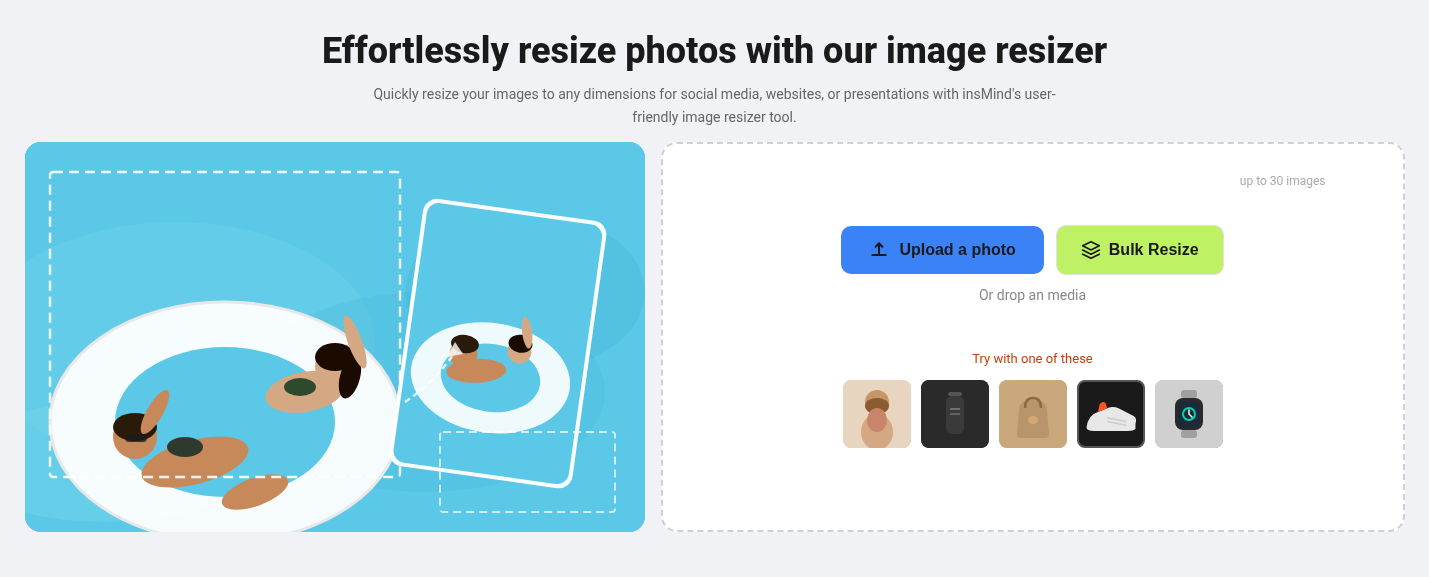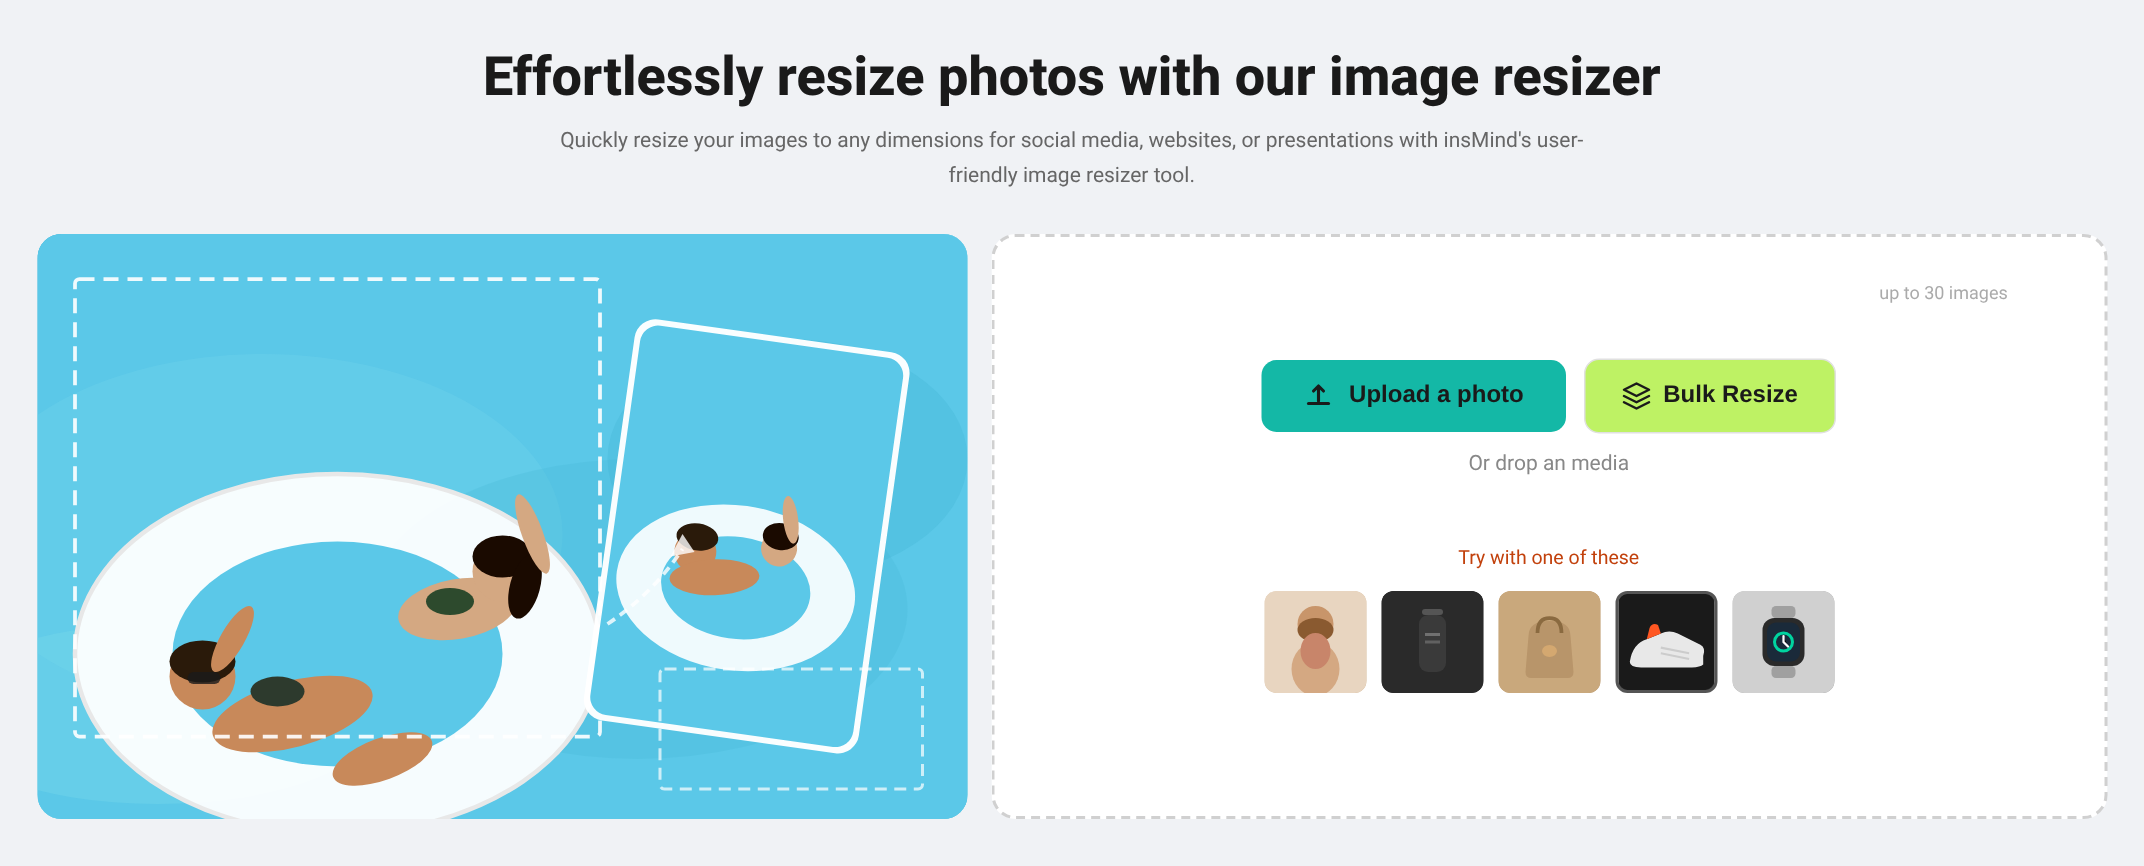--- a/index.html
+++ b/index.html
@@ -8,21 +8,21 @@
       background: #f0f2f5;
       min-height: 577px;
       display: flex;
       flex-direction: column;
       align-items: center;
       padding: 30px 20px 20px;
     }
 
     .header {
       text-align: center;
-      margin-bottom: 28px;
+      margin-bottom: 14px;
       max-width: 900px;
     }
 
     .header h1 {
       font-size: 36px;
       font-weight: 800;
       color: #1a1a1a;
       line-height: 1.2;
       margin-bottom: 10px;
     }
@@ -80,33 +80,33 @@
       display: flex;
       flex-direction: column;
       align-items: center;
       gap: 16px;
       width: 100%;
     }
 
     .bulk-resize-hint {
       position: absolute;
       top: 30px;
-      right: 64px;
+      right: 77px;
       font-size: 12px;
       color: #aaa;
     }
 
     .button-row {
       display: flex;
       gap: 12px;
       align-items: center;
     }
 
     .btn-upload {
-      background: #14b8a6;
+      background: #3b82f6;
       color: #1a1a1a;
       border: none;
       border-radius: 10px;
       padding: 14px 28px;
       font-size: 16px;
       font-weight: 600;
       cursor: pointer;
       display: flex;
       align-items: center;
       gap: 10px;

